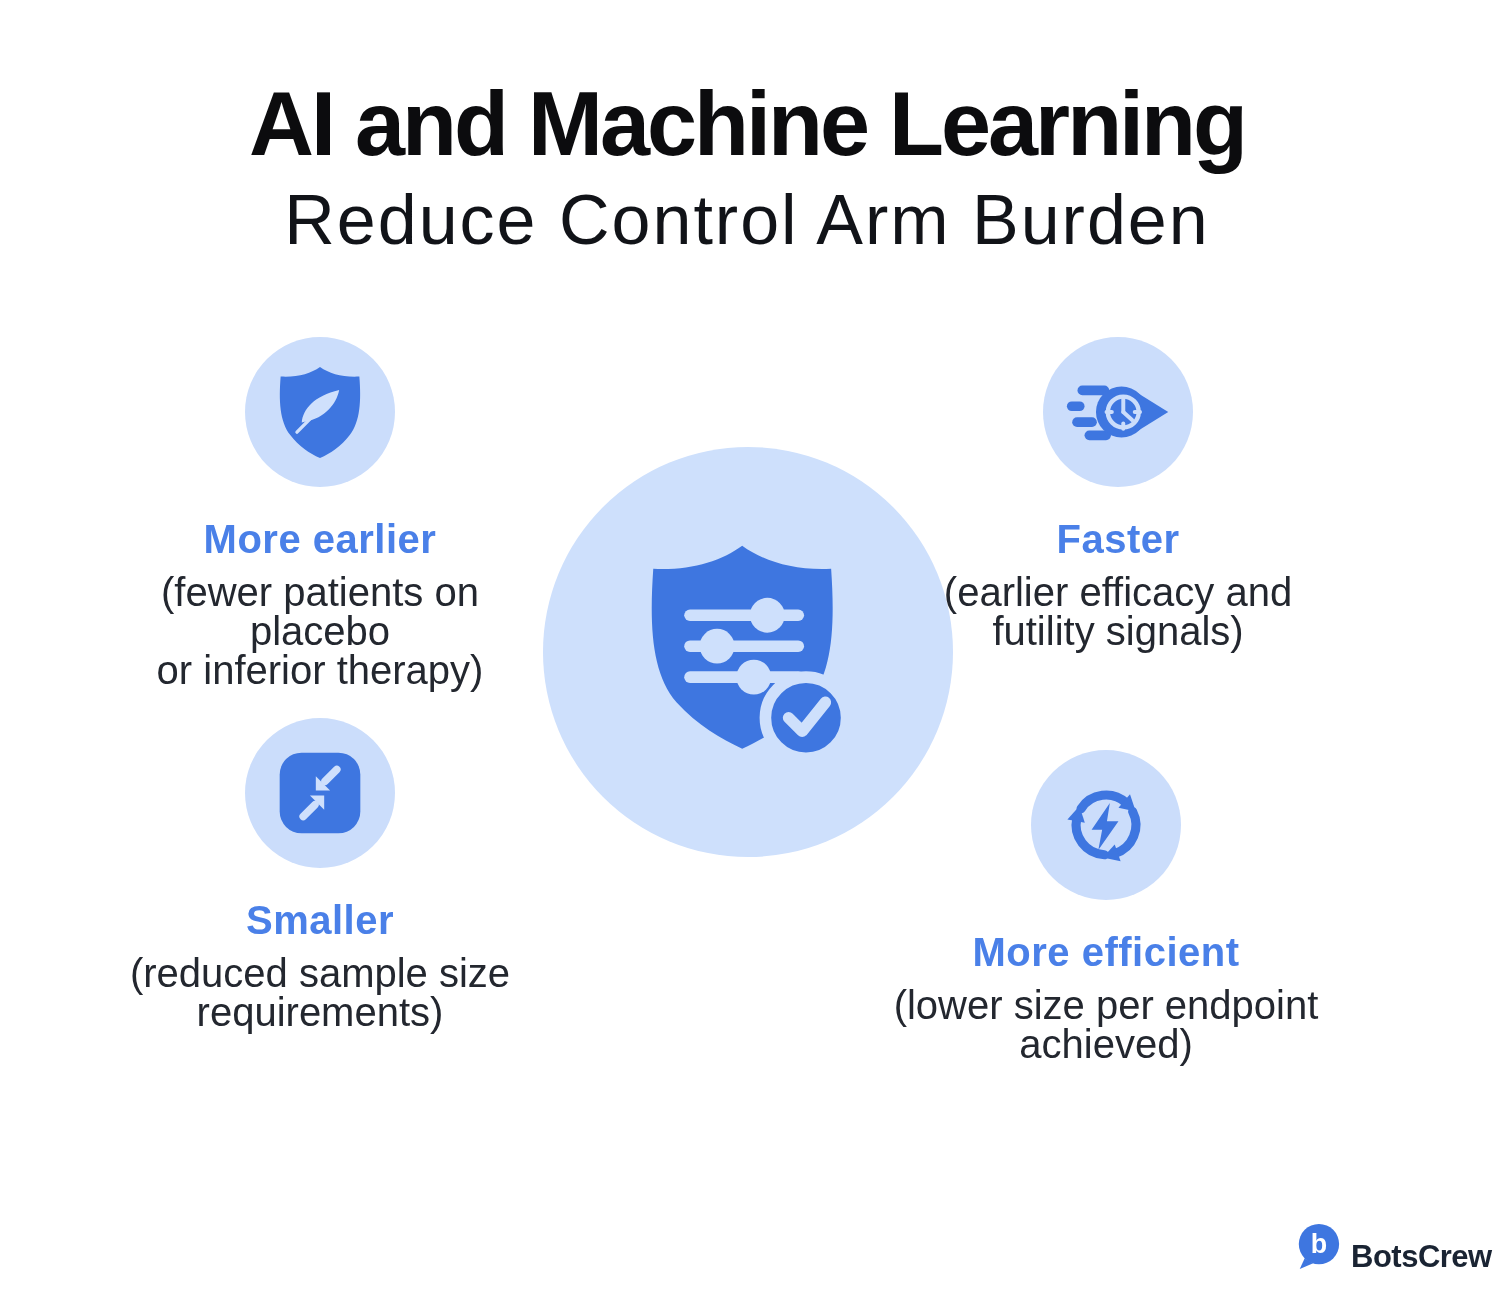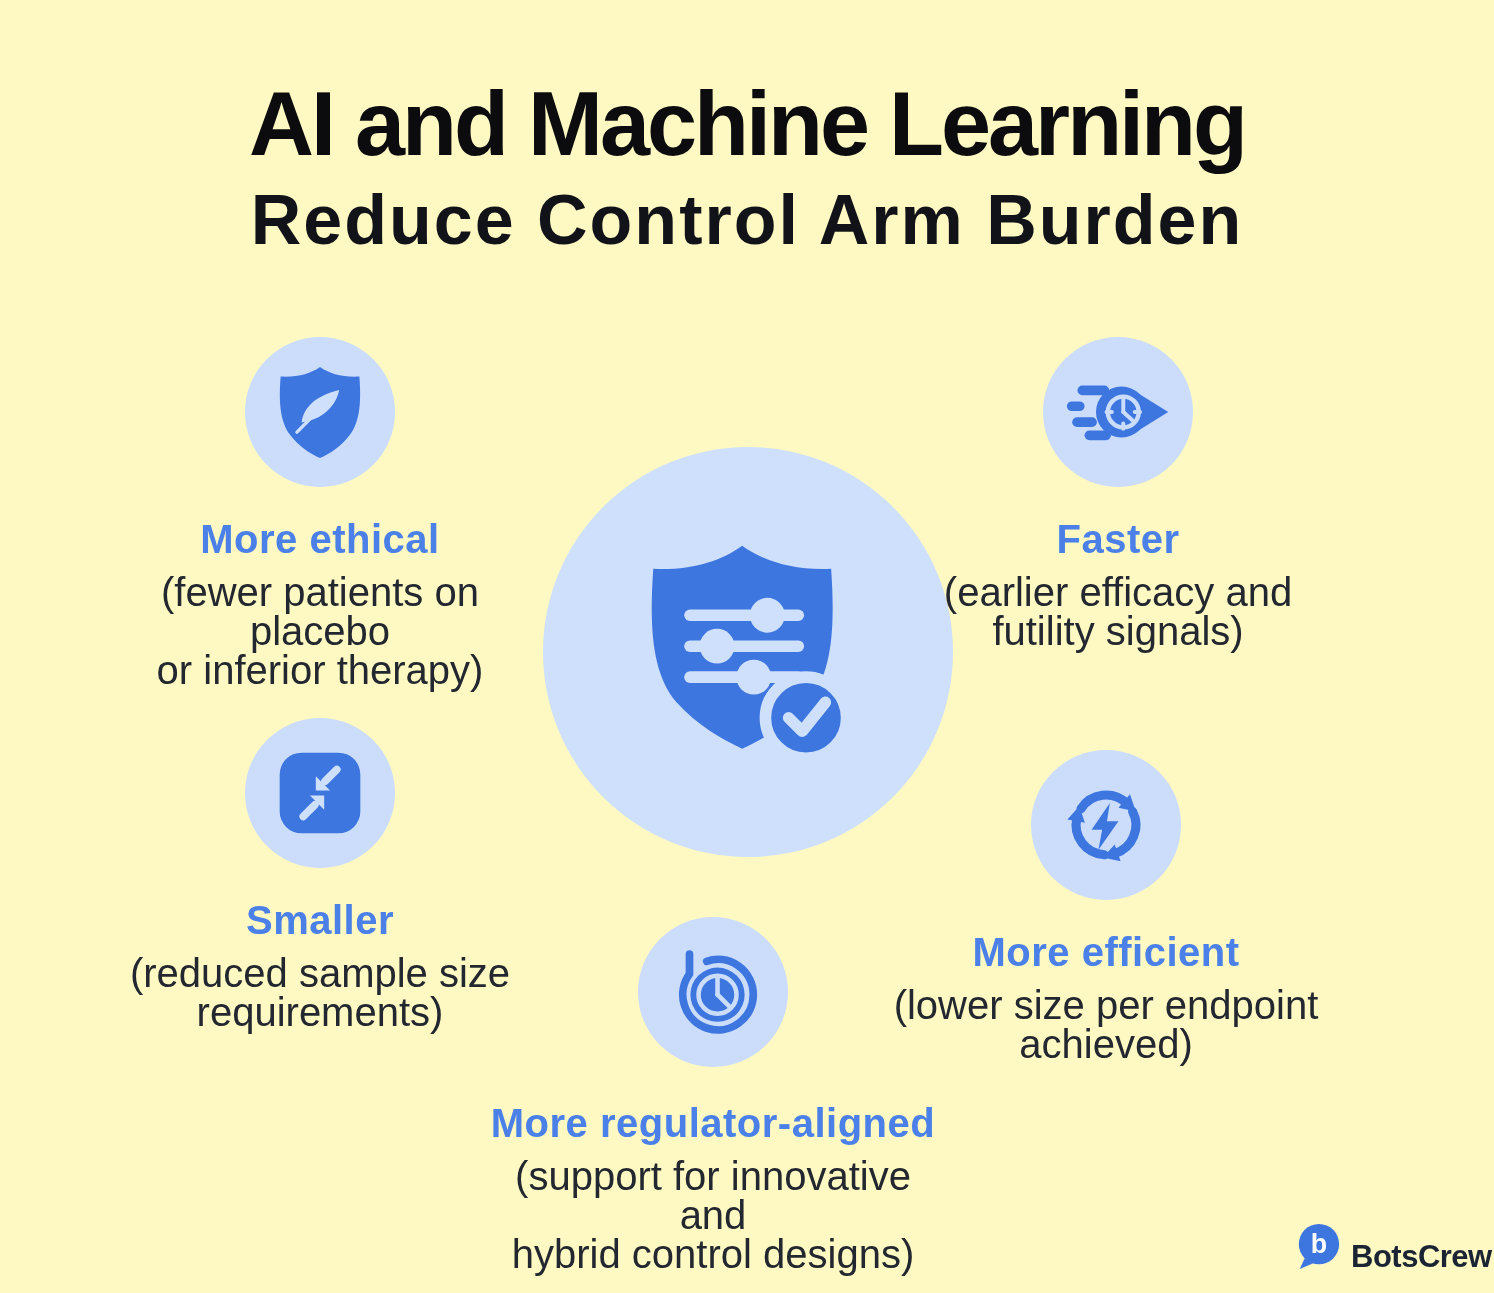--- a/index.html
+++ b/index.html
@@ -1,27 +1,27 @@
 <!DOCTYPE html>
 <html><head>
 <meta charset="utf-8">
 <style>
   html,body { margin:0; padding:0; background:#e8e9eb; }
   .canvas {
     position:relative;
     width:1494px; height:1293px;
-    background:#fef9c3;
+    background:#ffffff;
     font-family:"Liberation Sans", sans-serif;
     overflow:hidden;
   }
 
   
   .title-block { position:absolute; top:76px; left:0; width:100%; text-align:center; color:#0c0c0e; }
   .title-main { font-size:90px; font-weight:800; letter-spacing:-3px; line-height:96px; }
-  .title-sub  { font-size:70px; font-weight:700; letter-spacing:2px; line-height:76px; margin-top:10px; color:#111318; }
+  .title-sub  { font-size:70px; font-weight:400; letter-spacing:2px; line-height:76px; margin-top:10px; color:#111318; }
 
   
   .center-circle {
     position:absolute; left:543px; top:447px;
     width:410px; height:410px; border-radius:50%;
     background:#CEE0FC;
     display:flex; align-items:center; justify-content:center;
   }
 
   
@@ -84,21 +84,21 @@
   </div>
 
   <section class="benefit" id="b-ethical">
     <div class="icon-circle">
       <svg width="96" height="100" viewBox="0 0 100 104">
         <path fill="#3E76E0" d="M50 5 C60 12 74 16 91 15 C93 40 92 62 81 76 C72 88 61 95 50 100 C39 95 28 88 19 76 C8 62 7 40 9 15 C26 16 40 12 50 5 Z"></path>
         <path fill="#CFE0FC" d="M31 63 C32 49 44 35 70 29 C67 44 55 58 35 62 Z"></path>
         <path d="M26 73 C38 61 50 49 63 35" fill="none" stroke="#CFE0FC" stroke-width="3.5" stroke-linecap="round"></path>
       </svg>
     </div>
-    <h3>More ethical</h3>
+    <h3>More earlier</h3>
     <p><span>(fewer patients on placebo</span><br><span>or inferior therapy)</span></p>
   </section>
 
   <section class="benefit" id="b-faster">
     <div class="icon-circle">
       <svg width="106" height="74" viewBox="0 0 120 84">
         <g fill="#3E76E0">
           <rect x="14" y="12" width="36" height="11" rx="5.5"></rect>
           <rect x="2" y="30" width="20" height="11" rx="5.5"></rect>
           <rect x="8" y="48" width="28" height="11" rx="5.5"></rect>
@@ -155,35 +155,20 @@
             <polygon points="81,36 63,32 75,18" fill="#3E76E0"></polygon>
           </g>
         </g>
         <polygon points="54,27 35,55 46,55 42,76 63,46 51,46" fill="#3E76E0"></polygon>
       </svg>
     </div>
     <h3>More efficient</h3>
     <p><span>(lower size per endpoint</span><br><span>achieved)</span></p>
   </section>
 
-  <section class="benefit" id="b-regulator">
-    <div class="icon-circle">
-      <svg width="94" height="94" viewBox="0 0 104 104">
-        <circle cx="57" cy="55" r="30" fill="#3E76E0"></circle>
-        <circle cx="57" cy="55" r="21" fill="none" stroke="#CBDDFB" stroke-width="5"></circle>
-        <g stroke="#CBDDFB" stroke-width="5" stroke-linecap="round">
-          <path d="M57 55 L57 37"></path>
-          <path d="M57 55 L70 68"></path>
-        </g>
-        <path d="M26 10 L26 32 A39 39 0 1 0 45 18" fill="none" stroke="#3E76E0" stroke-width="8.5" stroke-linecap="round"></path>
-      </svg>
-    </div>
-    <h3>More regulator-aligned</h3>
-    <p><span>(support for innovative and</span><br><span>hybrid control designs)</span></p>
-  </section>
 
   <footer class="brand">
     <svg width="48" height="50" viewBox="0 0 100 104">
       <circle cx="52" cy="46" r="42" fill="#3E76E0"></circle>
       <path d="M22 76 L12 98 L40 86 Z" fill="#3E76E0"></path>
       <text x="52" y="64" text-anchor="middle" font-family="Liberation Sans, sans-serif" font-size="56" font-weight="bold" fill="#ffffff">b</text>
     </svg>
     <span class="wordmark">BotsCrew</span>
   </footer>
 

